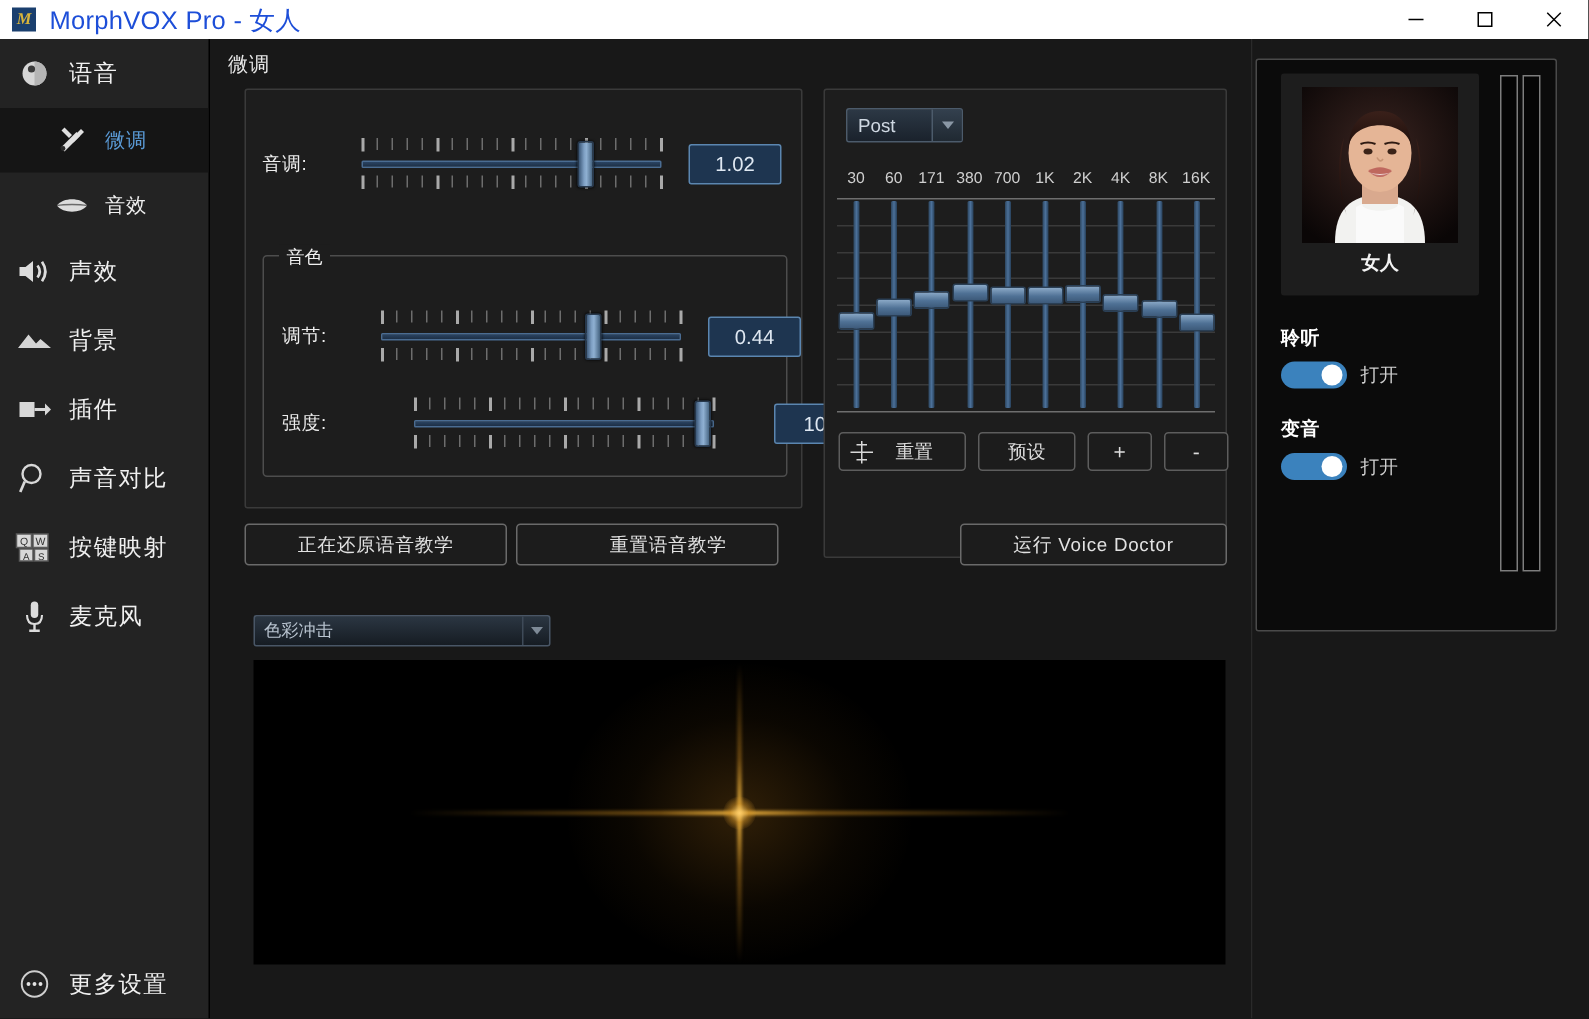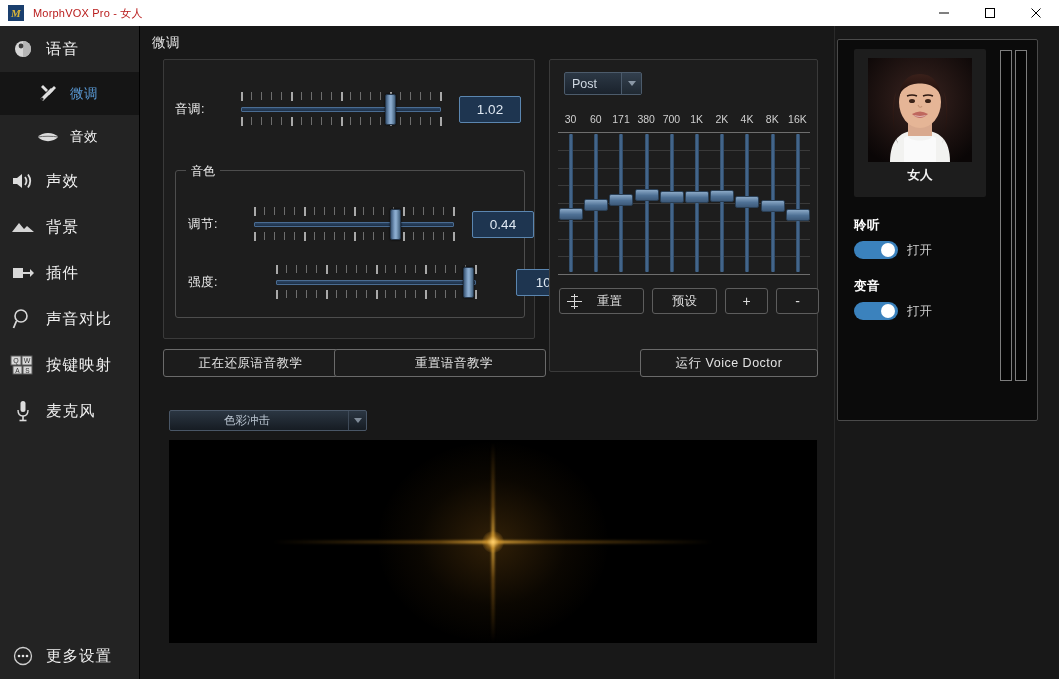--- a/index.html
+++ b/index.html
@@ -18,21 +18,21 @@
     position: relative;
   }
   #app-icon {
     width: 16px; height: 16px; margin-left: 8px;
     background: #1a3f6e; color: #d8b43a;
     font-size: 11px; font-weight: bold; font-style: italic;
     display: flex; align-items: center; justify-content: center;
     font-family: "Liberation Serif", serif;
   }
   #title-text {
-    margin-left: 9px; font-size: 11px; color: #b91c1c;
+    margin-left: 9px; font-size: 17px; color: #1d4ed8;
     letter-spacing: .2px;
   }
   #winbtns { position: absolute; right: 0; top: 0; height: 26px; display: flex; }
   .winbtn {
     width: 46px; height: 26px;
     display: flex; align-items: center; justify-content: center;
     color: #000; font-size: 12px;
   }
   .winbtn svg { display: block; }
 
@@ -217,32 +217,32 @@
 
   
   .widebtn {
     position: absolute; height: 28px;
     background: #1c1c1c; border: 1px solid #6a6a6a; border-radius: 3px;
     color: #e2e2e2; font-size: 12.5px;
     display: flex; align-items: center; justify-content: center;
     letter-spacing: .5px;
   }
   #btn-restore { left: 23px;  top: 323px; width: 175px; }
-  #btn-reset   { left: 194px; top: 323px; width: 212px; padding-left: 28px; }
+  #btn-reset   { left: 204px; top: 323px; width: 175px; padding-left: 28px; }
   #btn-doctor  { left: 500px; top: 323px; width: 178px; }
 
   
   #vis-select {
     position: absolute; left: 29px; top: 384px;
     width: 198px; height: 21px;
     background: linear-gradient(#2b3642,#161c23);
     border: 1px solid #495666; border-radius: 2px;
     display: flex; align-items: center;
   }
-  #vis-select .val { flex:1; padding-left: 6px; font-size: 11.5px; color: #b9c4d0; margin-left: 48px; }
+  #vis-select .val { flex:1; padding-left: 6px; font-size: 11.5px; color: #b9c4d0; }
   #vis-select .arrowbox {
     width: 18px; height: 100%;
     display: flex; align-items: center; justify-content: center;
     border-left: 1px solid #3e4a58;
   }
   #vis-select .arrowbox s {
     display:block; width:0; height:0;
     border-left: 4px solid transparent; border-right: 4px solid transparent;
     border-top: 5px solid #7e8a97;
   }

